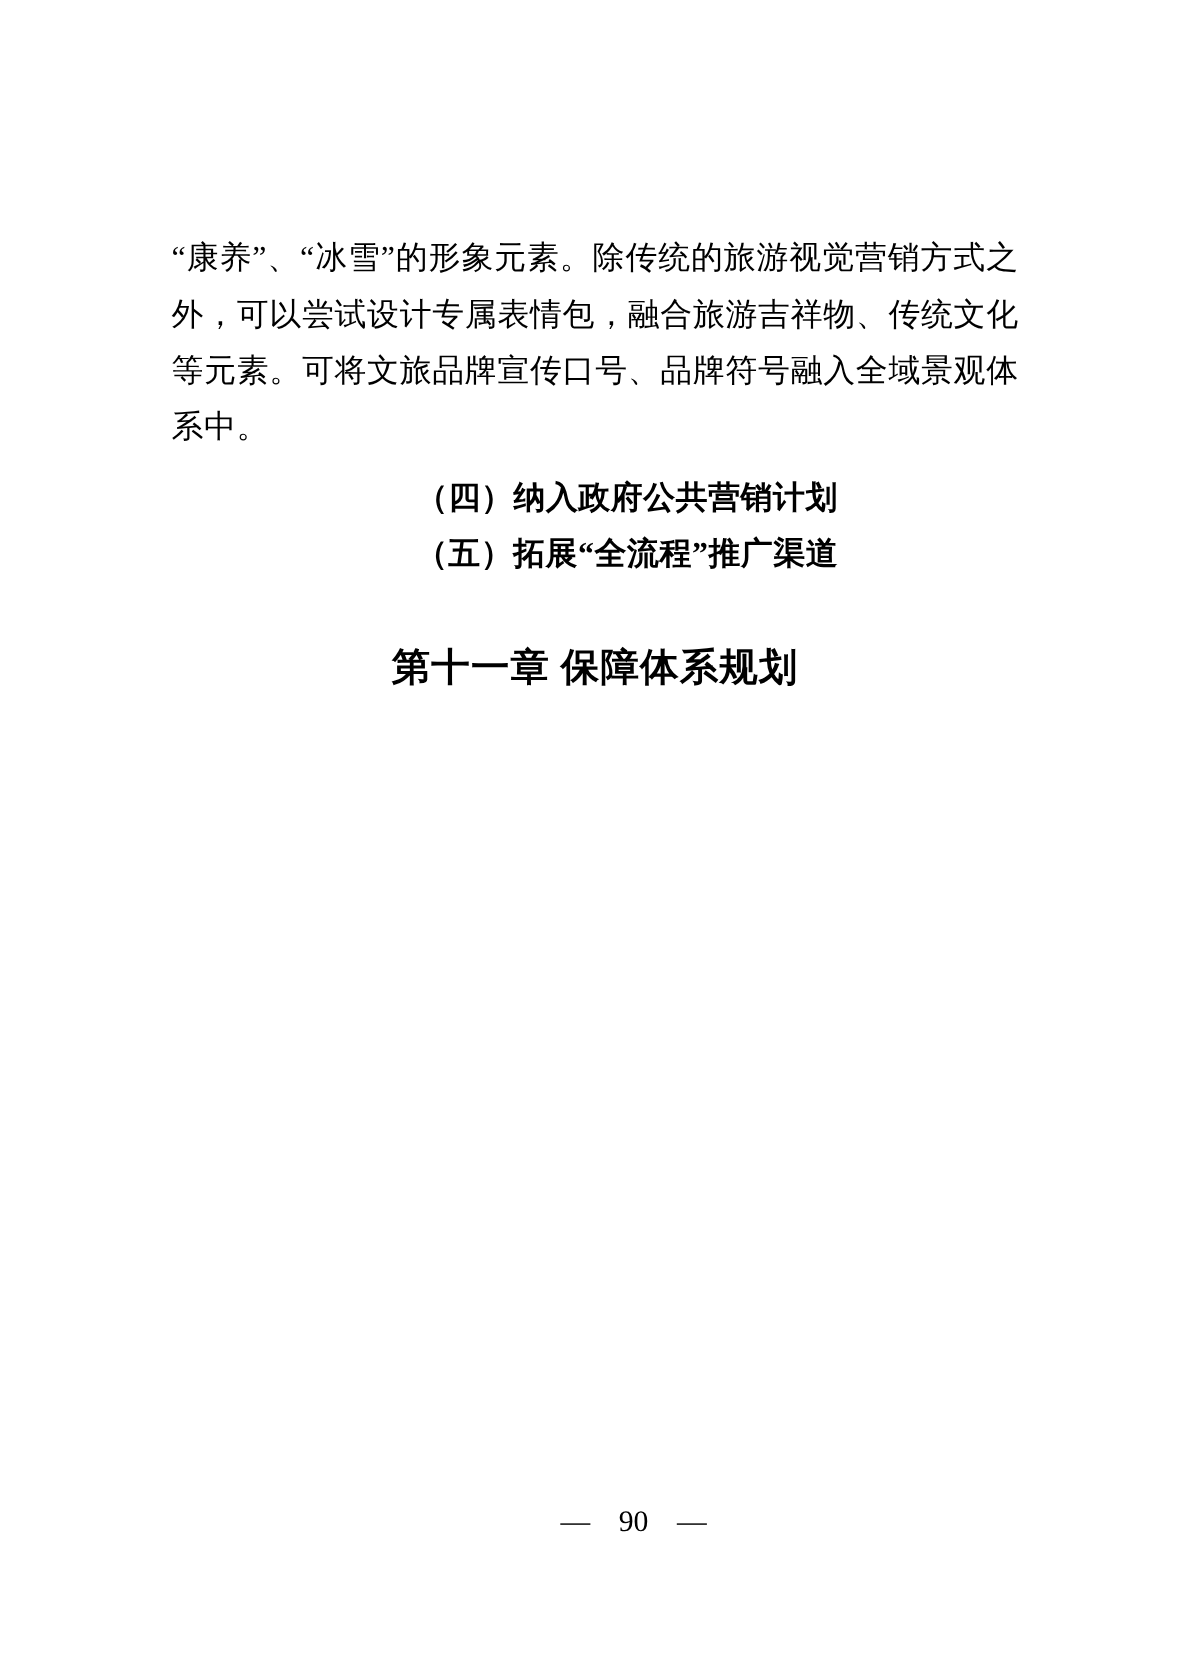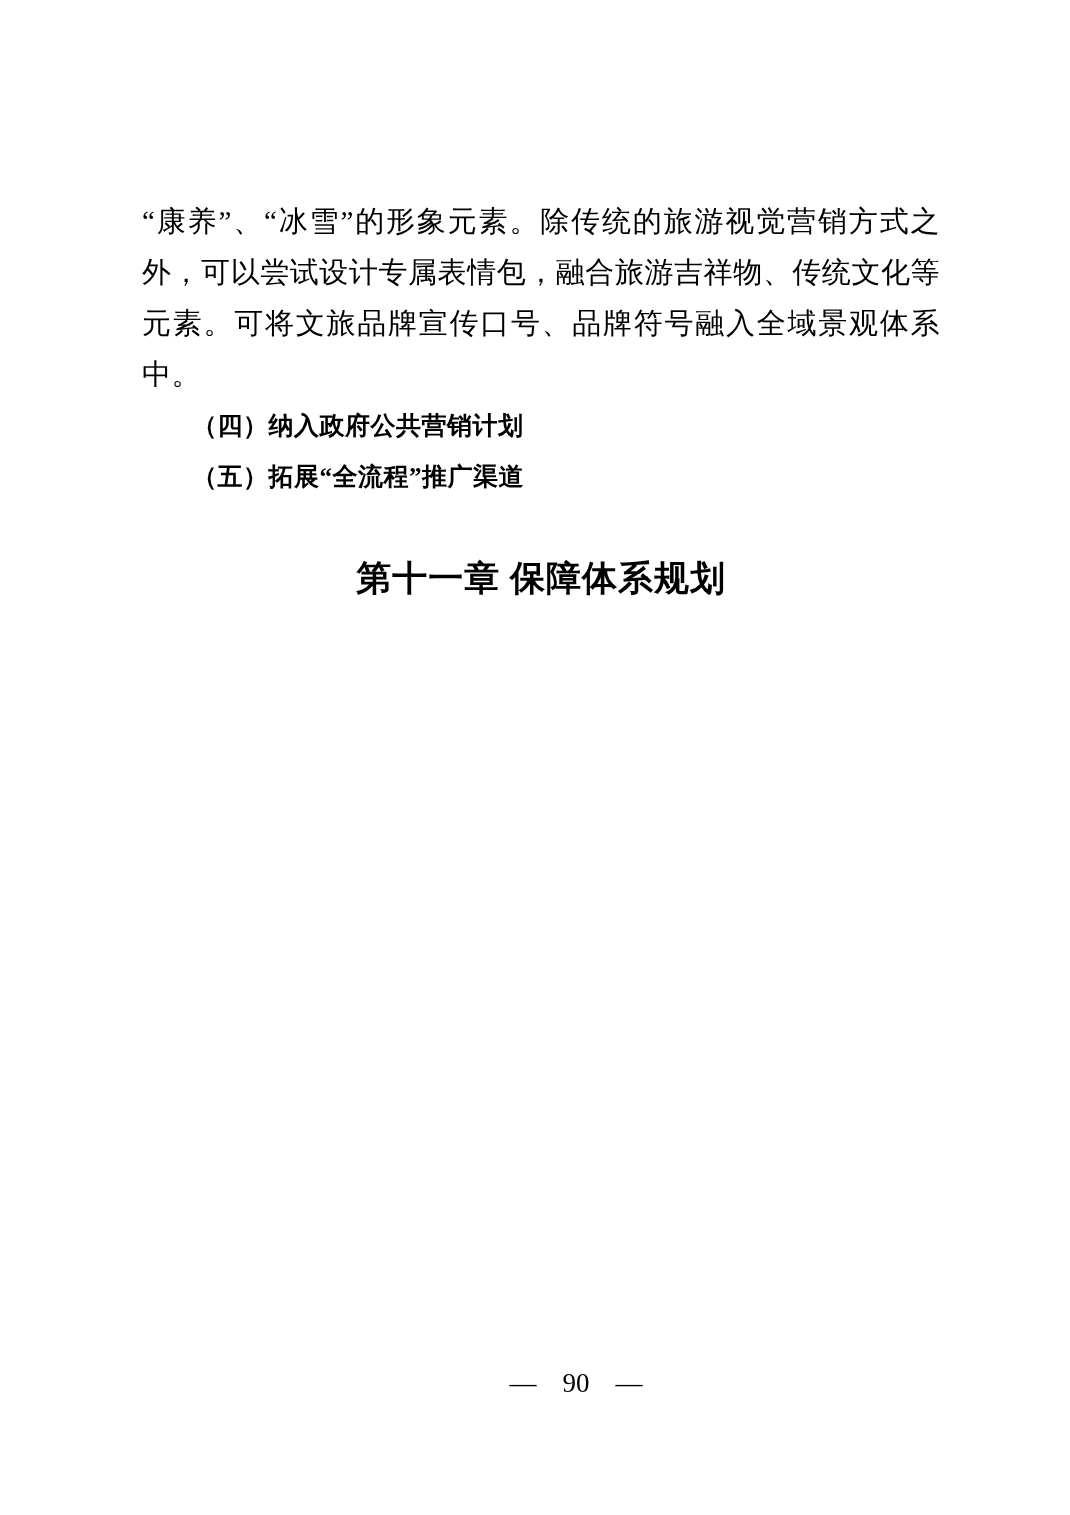--- a/index.html
+++ b/index.html
@@ -20,34 +20,34 @@
     position: absolute;
     left: 142px;
     top: 196px;
     width: 798px;
     font-size: 29px;
     line-height: 51px;
     text-align: justify;
     text-justify: inter-character;
   }
   .para {
-    margin: 0;
+    margin: 14px;
     text-indent: 2em;
     letter-spacing: 0.5px;
   }
   .para.continuation {
     text-indent: 0;
   }
   .section-heading {
     margin: 0;
-    font-size: 25px;
+    font-size: 29px;
     line-height: 51px;
     font-weight: bold;
     text-indent: 2em;
-    text-align: left;
+    text-align: center;
     letter-spacing: 0.5px;
   }
   .chapter-heading {
     margin: 54px 0 0 0;
     text-align: center;
     text-indent: 0;
     font-weight: bold;
     font-size: 35px;
     line-height: 46px;
     letter-spacing: 1px;

